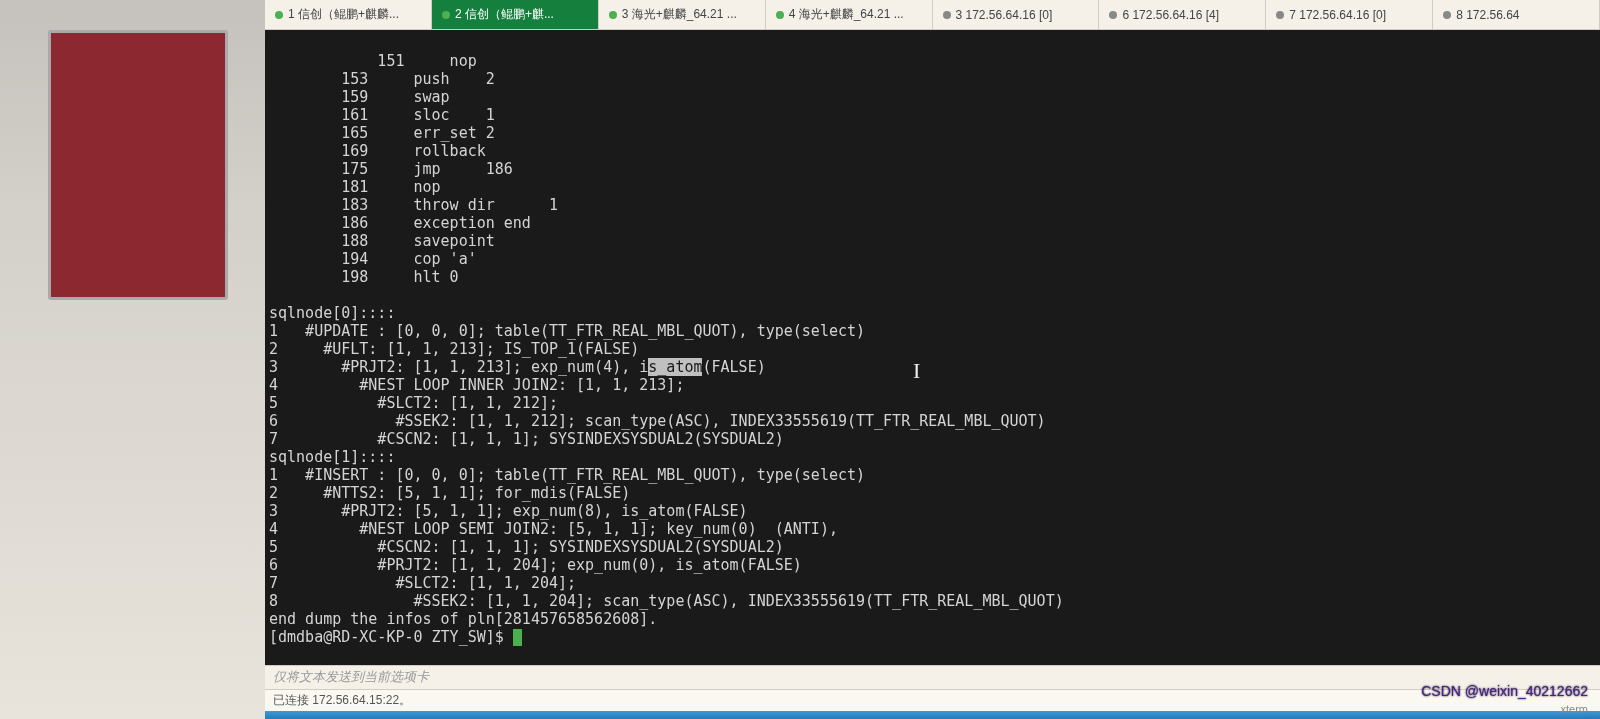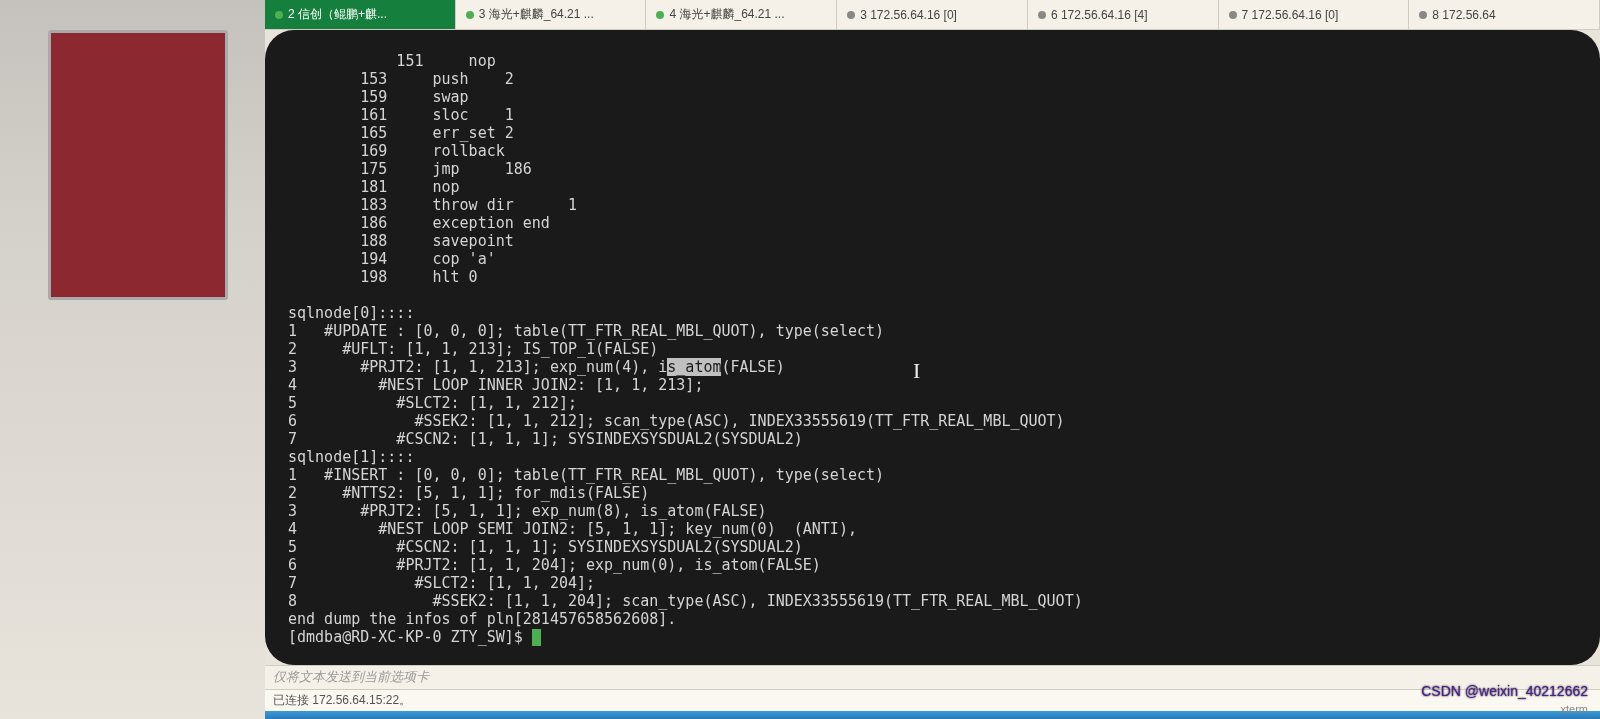--- a/index.html
+++ b/index.html
@@ -70,25 +70,24 @@
     .tab-icon.green { background: #4caf50; }
     .tab-icon.gray { background: #888; }
     .tab-text { overflow: hidden; text-overflow: ellipsis; }
     .terminal {
       flex: 1;
       background: #1a1a1a;
       color: #d4d4d4;
       font-family: "Consolas", "Monaco", "DejaVu Sans Mono", monospace;
       font-size: 15px;
       line-height: 18px;
-      padding: 4px 23px;
+      padding: 4px 4px;
       white-space: pre;
       overflow: hidden;
       position: relative;
-      border-radius: 29px;
     }
     .terminal .hl {
       background: #c0c0c0;
       color: #1a1a1a;
     }
     .terminal .cursor {
       display: inline-block;
       width: 9px;
       height: 17px;
       background: #4caf50;
@@ -149,20 +148,24 @@
   </style>
 </head>
 <body>
 
 <div class="left-margin">
   <div class="dark-panel"></div>
 </div>
 
 <div class="main-area">
   <div class="tab-bar" id="tabBar">
+      <div class="tab">
+        <span class="tab-icon green"></span>
+        <span class="tab-text">1 信创（鲲鹏+麒麟...</span>
+      </div>
       <div class="tab active">
         <span class="tab-icon green"></span>
         <span class="tab-text">2 信创（鲲鹏+麒...</span>
       </div>
       <div class="tab">
         <span class="tab-icon green"></span>
         <span class="tab-text">3 海光+麒麟_64.21 ...</span>
       </div>
       <div class="tab">
         <span class="tab-icon green"></span>

